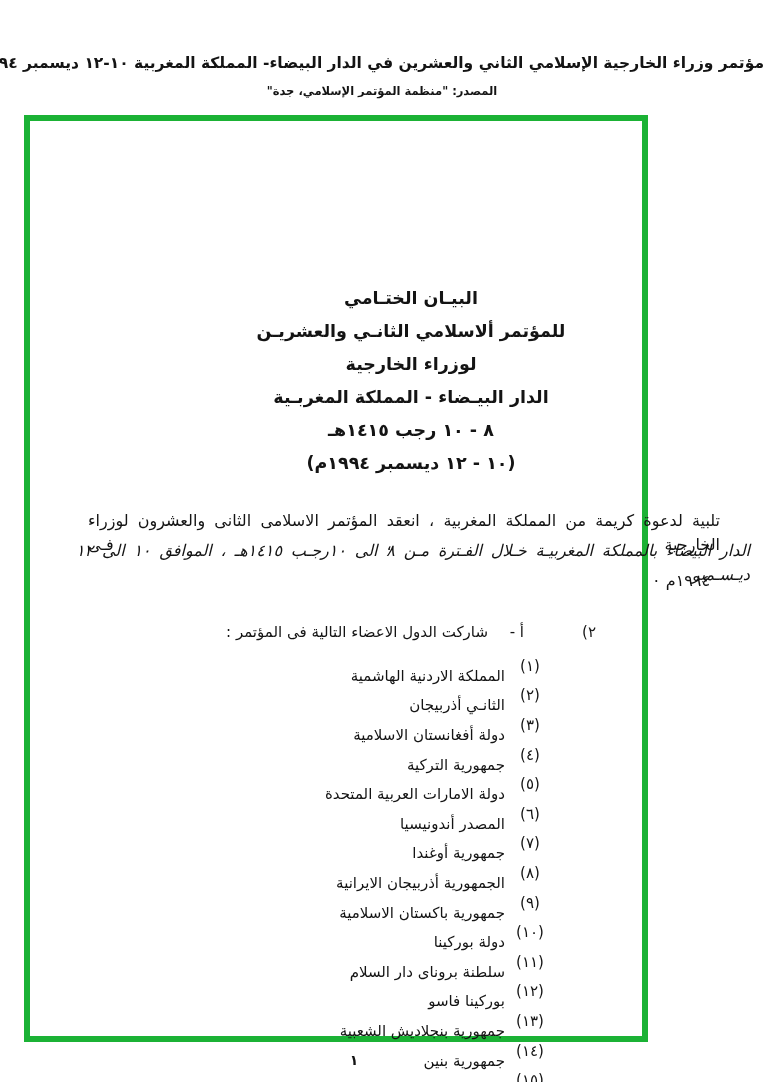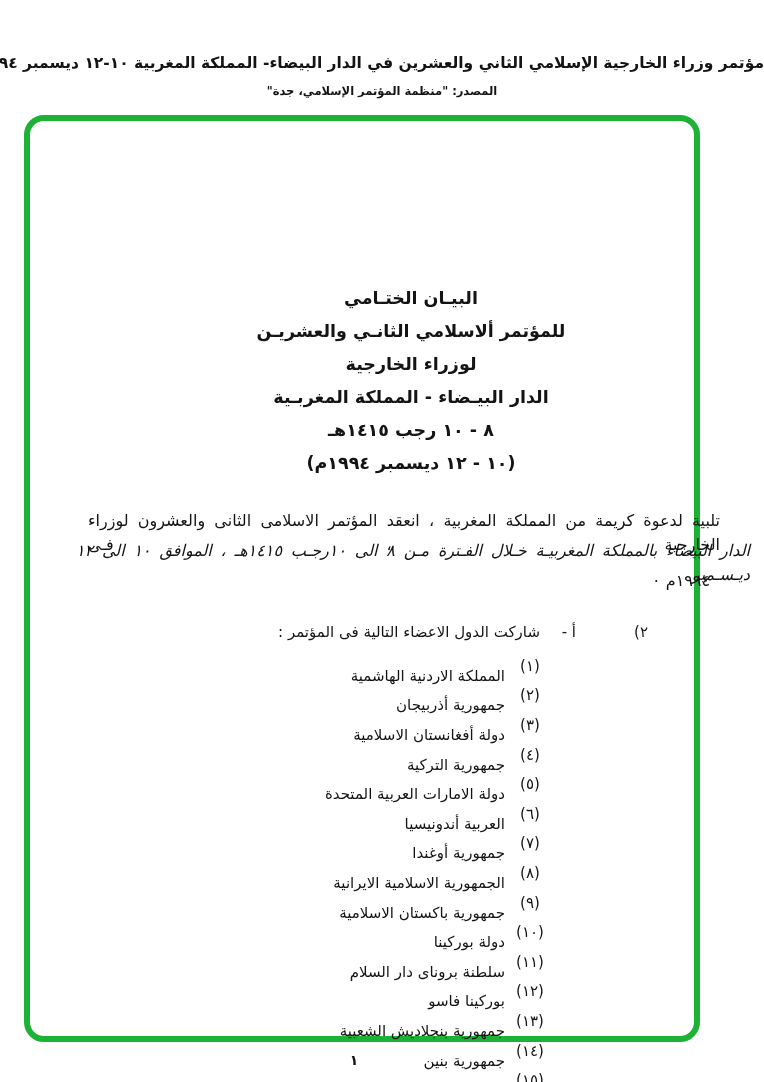--- a/index.html
+++ b/index.html
@@ -21,24 +21,24 @@
     font-weight: bold; font-size: 15.5px; line-height: 20px;
     white-space: nowrap;
   }
   .source-line {
     position: absolute; top: 84px; left: 0; width: 764px;
     text-align: center; direction: rtl;
     font-weight: bold; font-size: 11.5px; line-height: 14px;
   }
   .green-box {
     position: absolute; left: 24px; top: 115px;
-    width: 676px; height: 927px;
+    width: 624px; height: 927px;
     box-sizing: border-box;
     border: 6px solid #1bb235;
-    border-radius: 20px;
+    border-radius: 0;
     background: transparent;
   }
   .title-block {
     position: absolute; left: 24px; top: 161px; width: 714px;
     text-align: center; direction: rtl;
     font-weight: bold; font-size: 17.5px; line-height: 33px;
   }
   .para {
     position: absolute; direction: rtl;
     font-size: 16px; line-height: 24px;
@@ -111,45 +111,45 @@
     <span class="sec-item sec-letter">أ -</span>
     <span class="sec-item sec-text">شاركت الدول الاعضاء التالية فى المؤتمر :</span>
 
     <div class="members" id="members-list">
         <div class="m-row">
           <span class="m-num">(١)</span>
           <span class="m-name">المملكة الاردنية الهاشمية</span>
         </div>
         <div class="m-row">
           <span class="m-num">(٢)</span>
-          <span class="m-name">جمهورية أذربيجان</span>
+          <span class="m-name">الثانـي أذربيجان</span>
         </div>
         <div class="m-row">
           <span class="m-num">(٣)</span>
           <span class="m-name">دولة أفغانستان الاسلامية</span>
         </div>
         <div class="m-row">
           <span class="m-num">(٤)</span>
           <span class="m-name">جمهورية التركية</span>
         </div>
         <div class="m-row">
           <span class="m-num">(٥)</span>
           <span class="m-name">دولة الامارات العربية المتحدة</span>
         </div>
         <div class="m-row">
           <span class="m-num">(٦)</span>
-          <span class="m-name">العربية أندونيسيا</span>
+          <span class="m-name">المصدر أندونيسيا</span>
         </div>
         <div class="m-row">
           <span class="m-num">(٧)</span>
           <span class="m-name">جمهورية أوغندا</span>
         </div>
         <div class="m-row">
           <span class="m-num">(٨)</span>
-          <span class="m-name">الجمهورية الاسلامية الايرانية</span>
+          <span class="m-name">الجمهورية أذربيجان الايرانية</span>
         </div>
         <div class="m-row">
           <span class="m-num">(٩)</span>
           <span class="m-name">جمهورية باكستان الاسلامية</span>
         </div>
         <div class="m-row">
           <span class="m-num">(١٠)</span>
           <span class="m-name">دولة بوركينا</span>
         </div>
         <div class="m-row">

